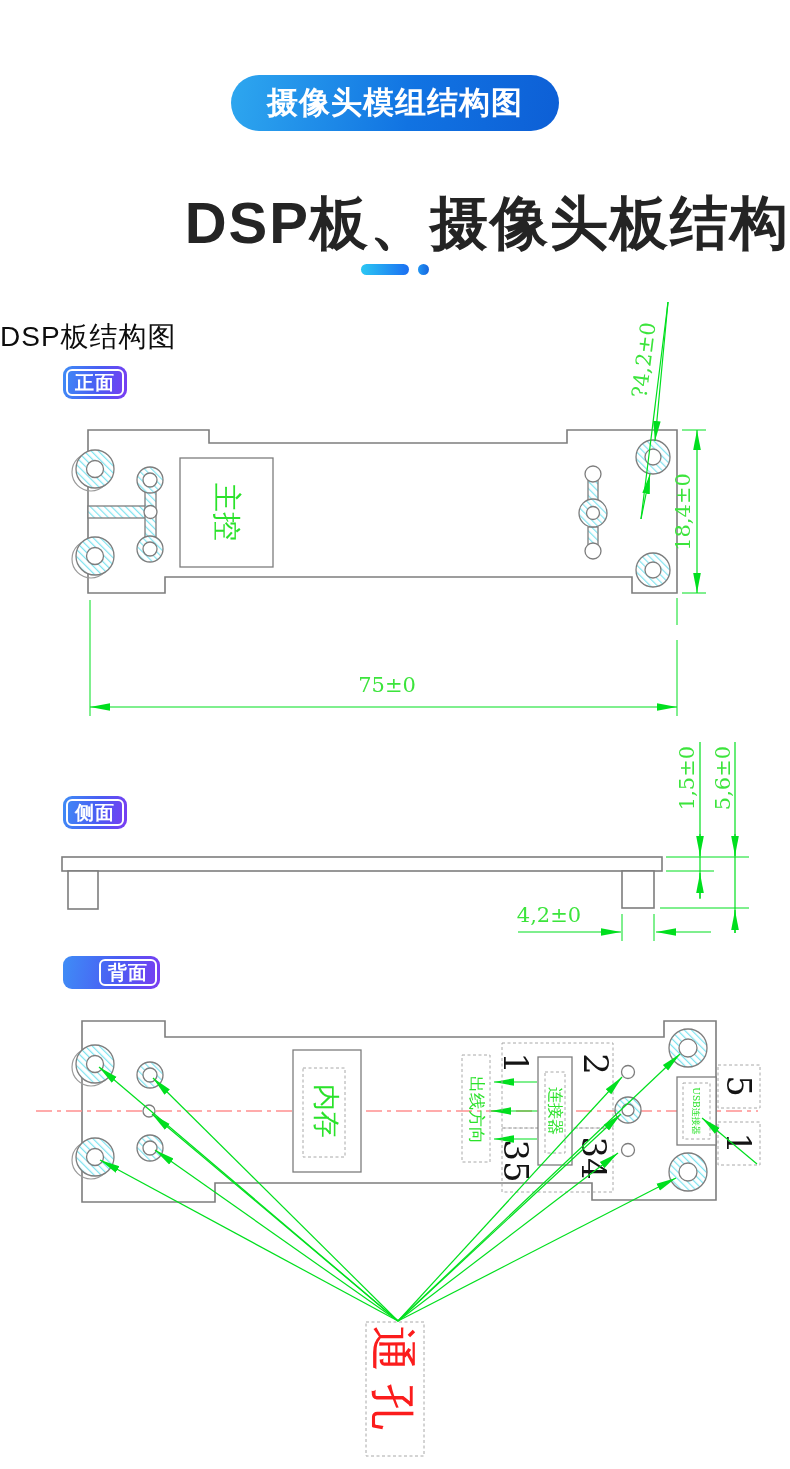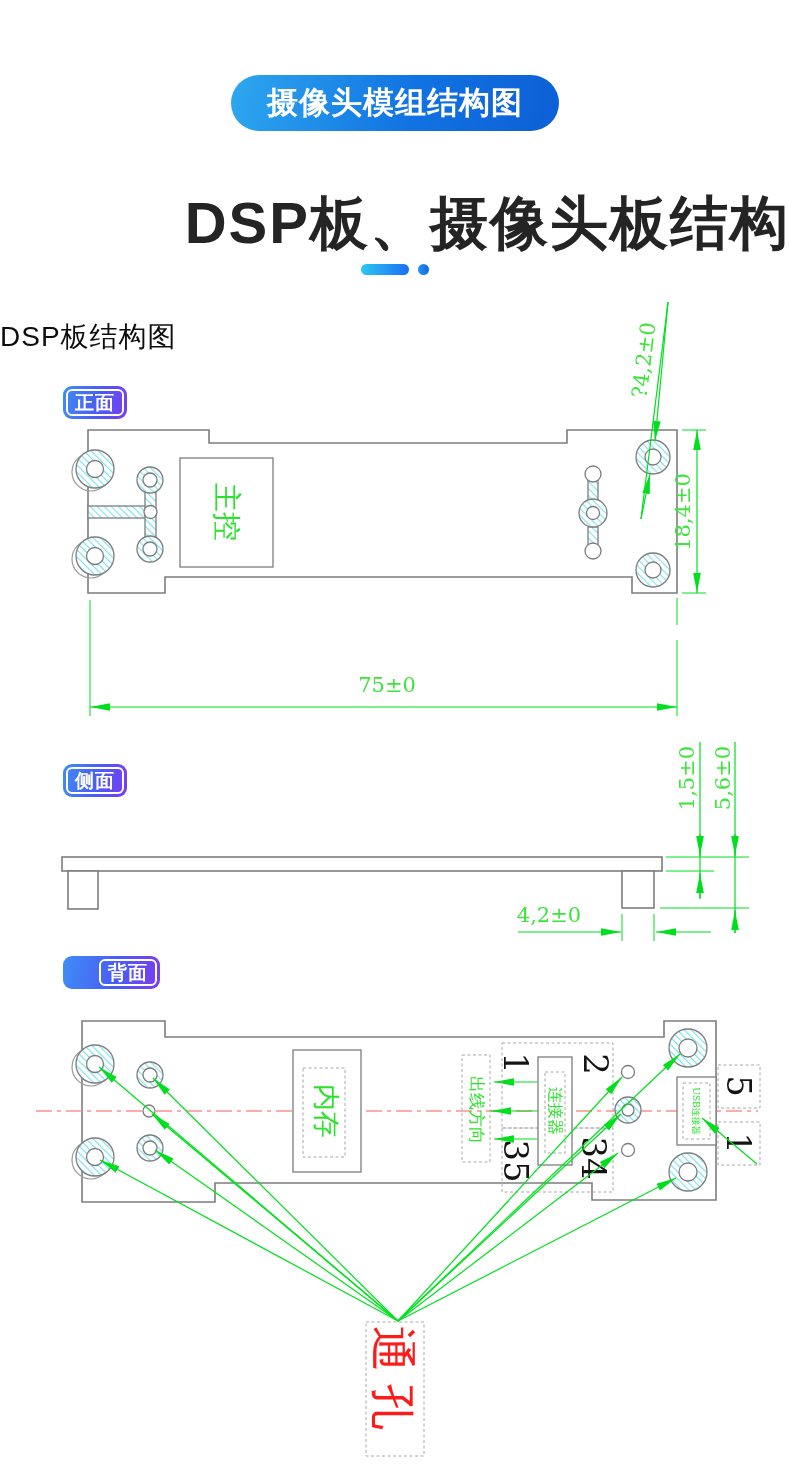--- a/index.html
+++ b/index.html
@@ -34,22 +34,22 @@
     font-size:28px;color:#0d0d0d;font-weight:500;letter-spacing:1px;
   }
   .view-pill{
     position:absolute;left:63px;border-radius:9px;padding:3px;
     background:linear-gradient(100deg,#3f8df6 0%,#4a5cf3 55%,#7b3cf2 100%);
   }
   .view-pill span{
     display:block;border:2px solid #fff;border-radius:6px;padding:0 7px;
     line-height:23px;color:#fff;font-size:19px;font-weight:bold;letter-spacing:1px;
   }
-  .pill-front{top:386px;}
-  .pill-side{top:764px;}
+  .pill-front{top:366px;}
+  .pill-side{top:796px;}
   .pill-back{top:956px;padding-left:36px;}
   svg{position:absolute;top:0;left:0;}
   svg text{user-select:none;}
   .dimtxt{fill:#3ce43c;font-family:"DejaVu Serif",serif;font-size:21px;}
   .cadlbl{fill:#2ae22a;font-family:"DejaVu Serif",serif;}
   .pin-num{fill:#141414;font-family:"DejaVu Serif",serif;font-size:34px;}
   .thru{fill:#fb1c1c;font-family:"DejaVu Serif",serif;font-size:46px;letter-spacing:12px;}
   .outline{fill:#ffffff;stroke:#7d7d7d;stroke-width:1.6;}
   .part{stroke:#7d7d7d;stroke-width:1.3;}
   .dash{fill:none;stroke:#a8a8a8;stroke-width:1;stroke-dasharray:3 2.5;}

